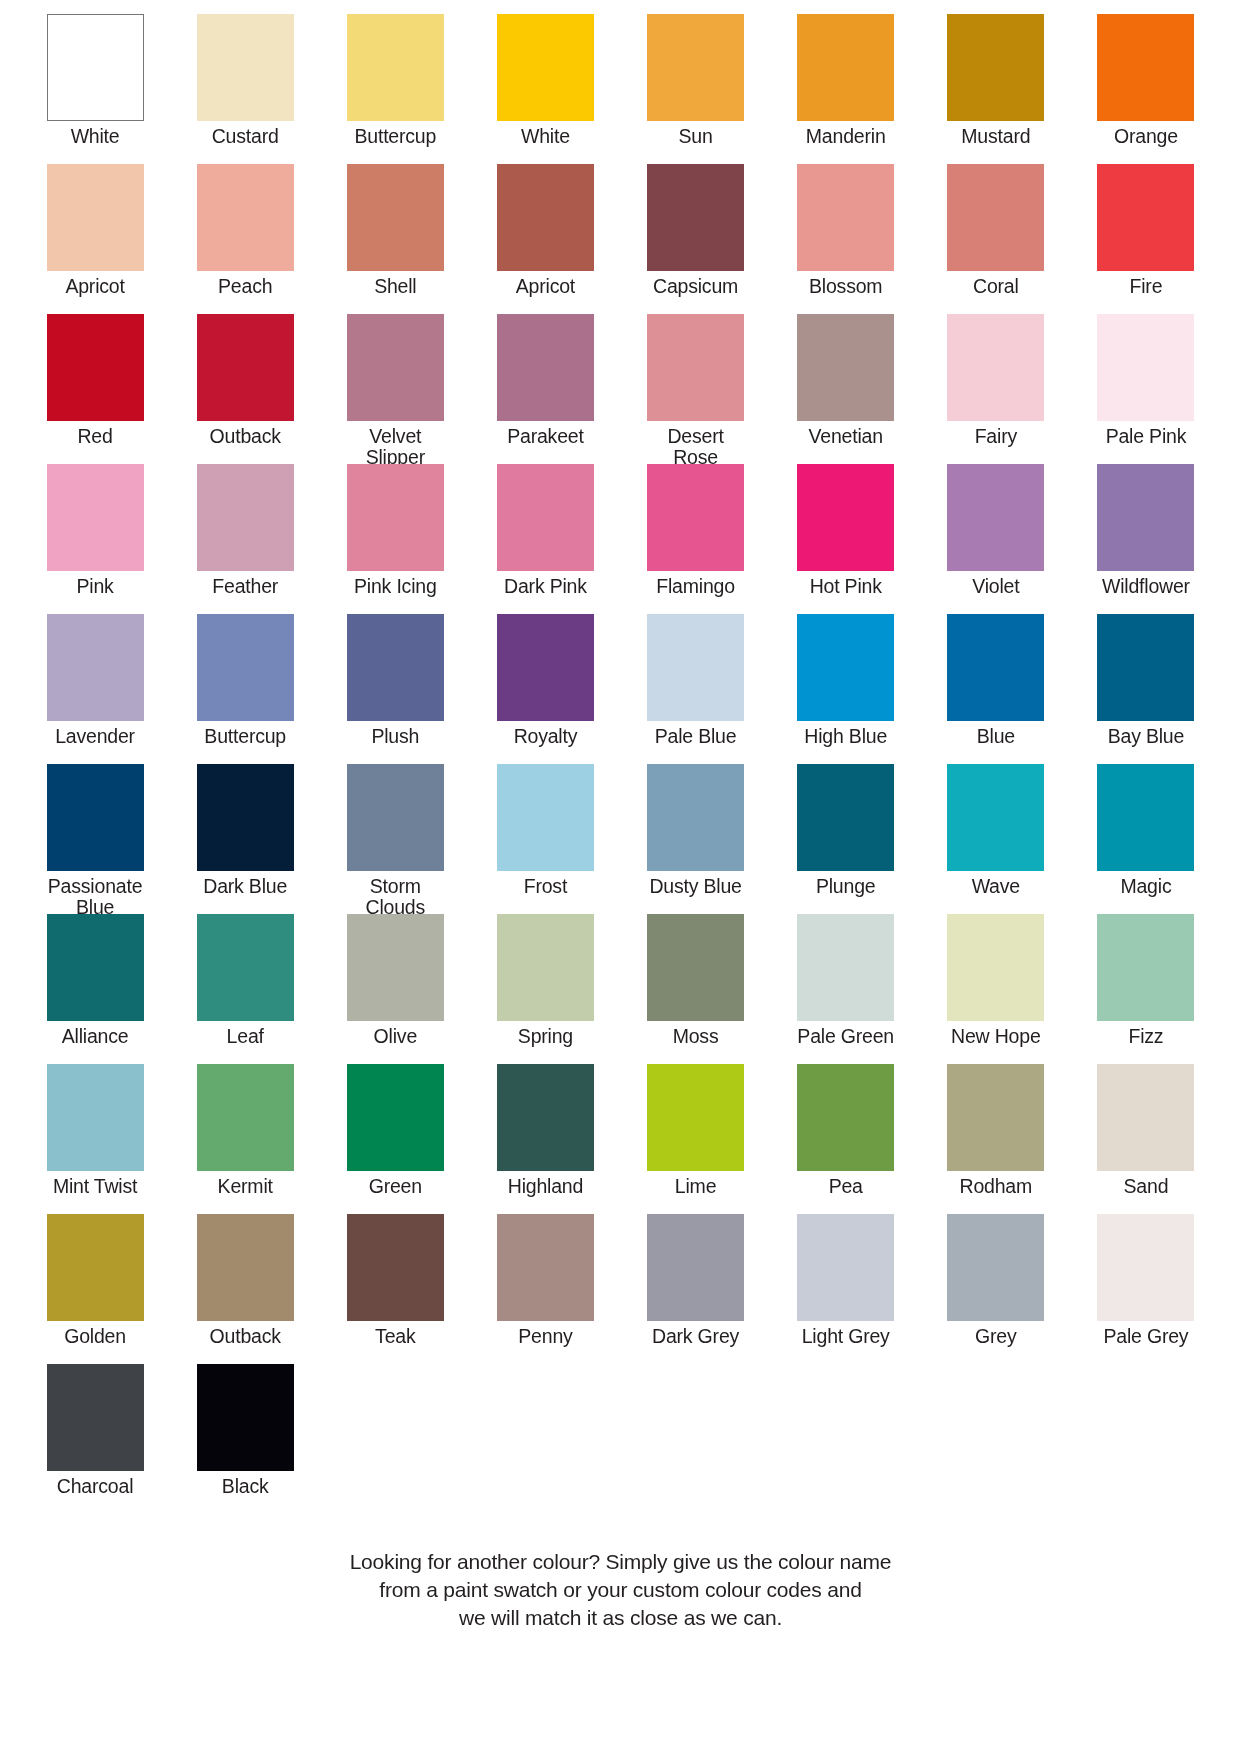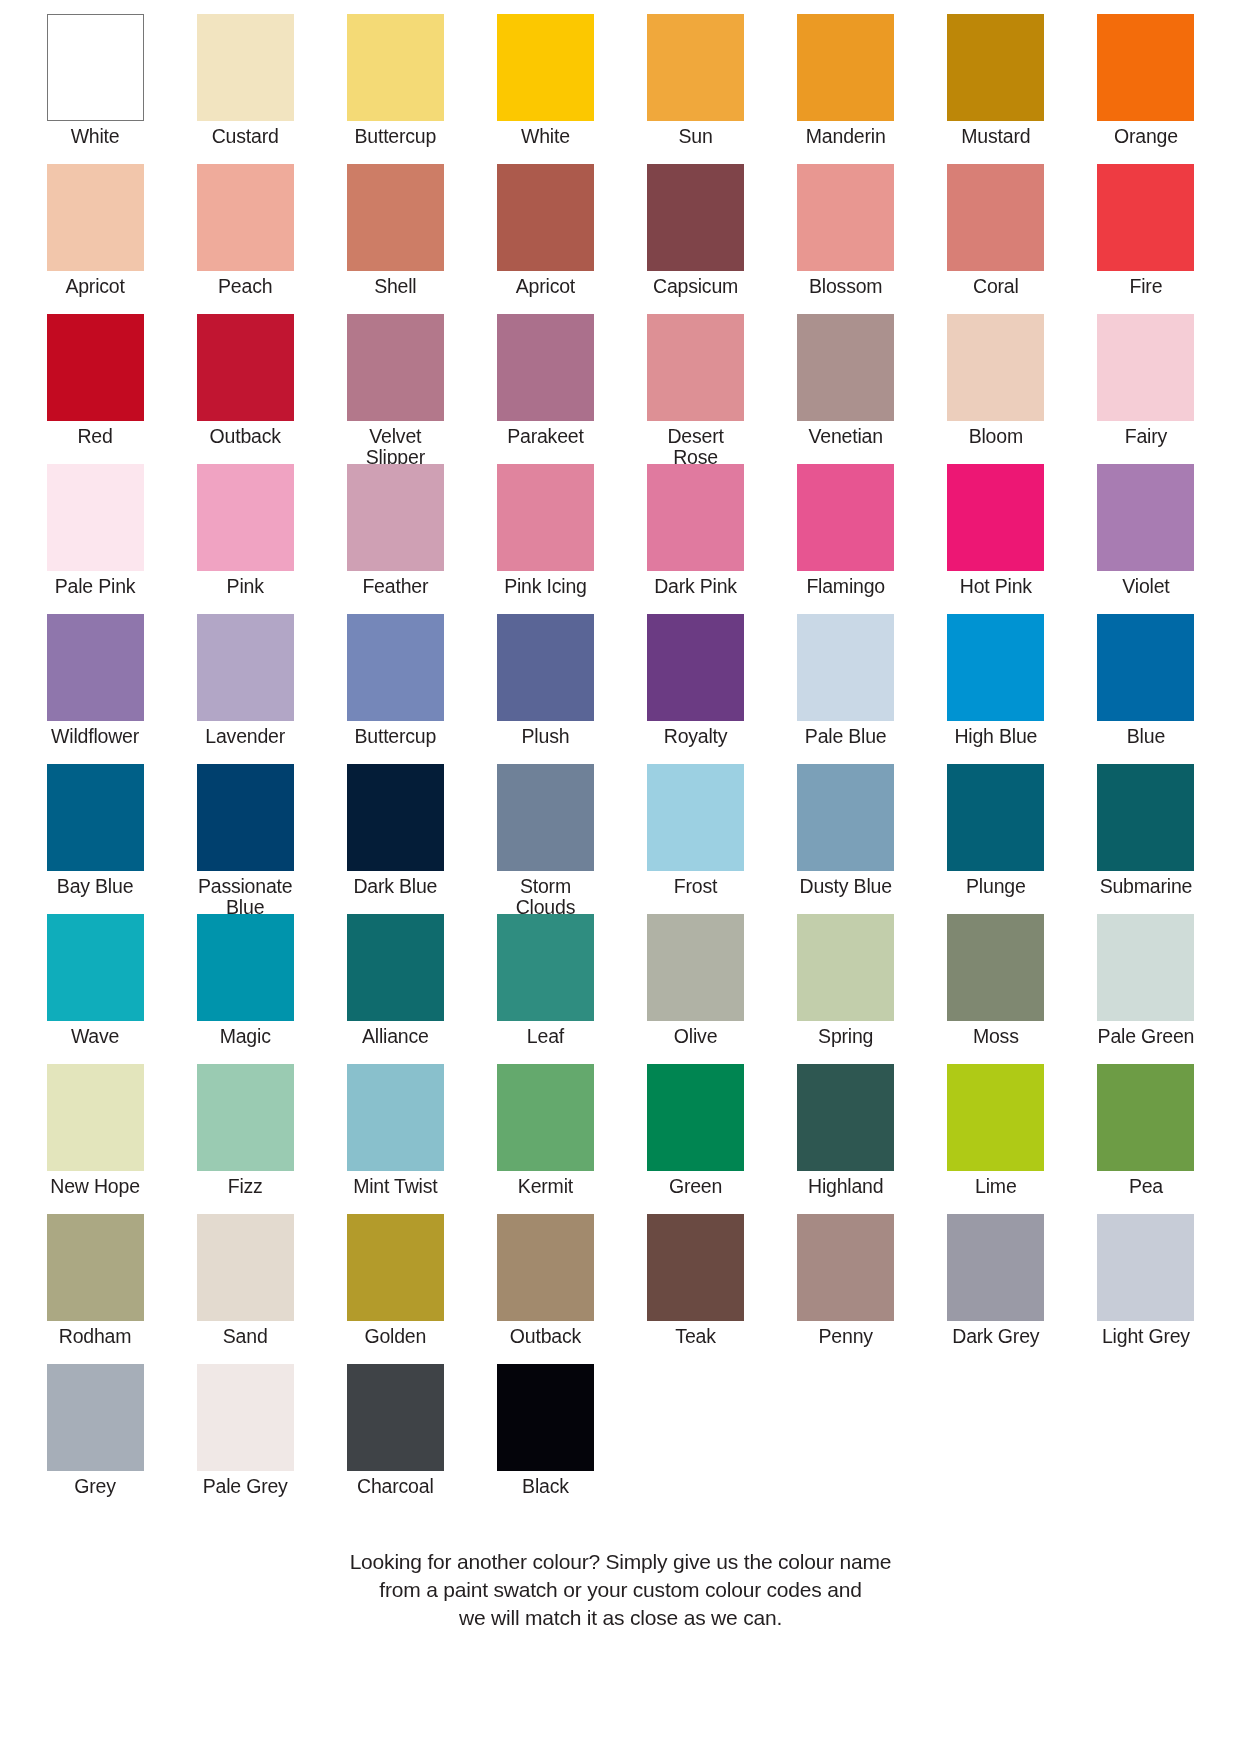--- a/index.html
+++ b/index.html
@@ -159,24 +159,20 @@
       <div class="swatch-cell">
         <div class="swatch-chip" style="background: rgb(221, 144, 149);"></div>
         <div class="swatch-label">Desert
 Rose</div>
       </div>
       <div class="swatch-cell">
         <div class="swatch-chip" style="background: rgb(171, 145, 142);"></div>
         <div class="swatch-label">Venetian</div>
       </div>
       <div class="swatch-cell">
-        <div class="swatch-chip" style="background: rgb(236, 206, 188);"></div>
-        <div class="swatch-label">Bloom</div>
-      </div>
-      <div class="swatch-cell">
         <div class="swatch-chip" style="background: rgb(245, 205, 214);"></div>
         <div class="swatch-label">Fairy</div>
       </div>
       <div class="swatch-cell">
         <div class="swatch-chip" style="background: rgb(252, 230, 238);"></div>
         <div class="swatch-label">Pale Pink</div>
       </div>
       <div class="swatch-cell">
         <div class="swatch-chip" style="background: rgb(240, 163, 194);"></div>
         <div class="swatch-label">Pink</div>
@@ -259,24 +255,20 @@
         <div class="swatch-chip" style="background: rgb(156, 208, 226);"></div>
         <div class="swatch-label">Frost</div>
       </div>
       <div class="swatch-cell">
         <div class="swatch-chip" style="background: rgb(123, 160, 184);"></div>
         <div class="swatch-label">Dusty Blue</div>
       </div>
       <div class="swatch-cell">
         <div class="swatch-chip" style="background: rgb(4, 96, 118);"></div>
         <div class="swatch-label">Plunge</div>
-      </div>
-      <div class="swatch-cell">
-        <div class="swatch-chip" style="background: rgb(11, 95, 102);"></div>
-        <div class="swatch-label">Submarine</div>
       </div>
       <div class="swatch-cell">
         <div class="swatch-chip" style="background: rgb(15, 173, 187);"></div>
         <div class="swatch-label">Wave</div>
       </div>
       <div class="swatch-cell">
         <div class="swatch-chip" style="background: rgb(0, 148, 172);"></div>
         <div class="swatch-label">Magic</div>
       </div>
       <div class="swatch-cell">

